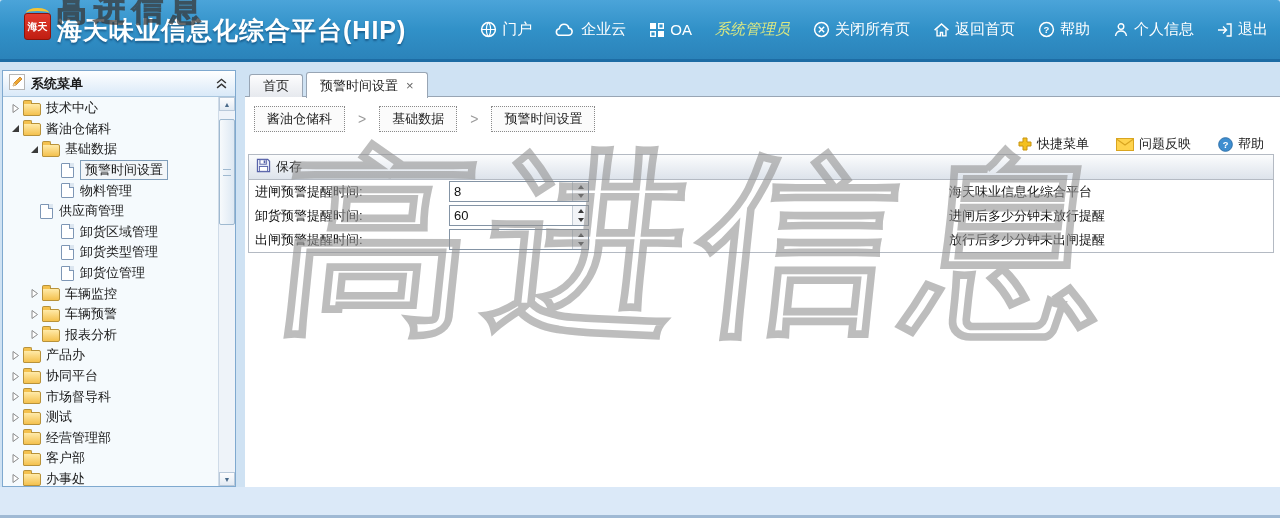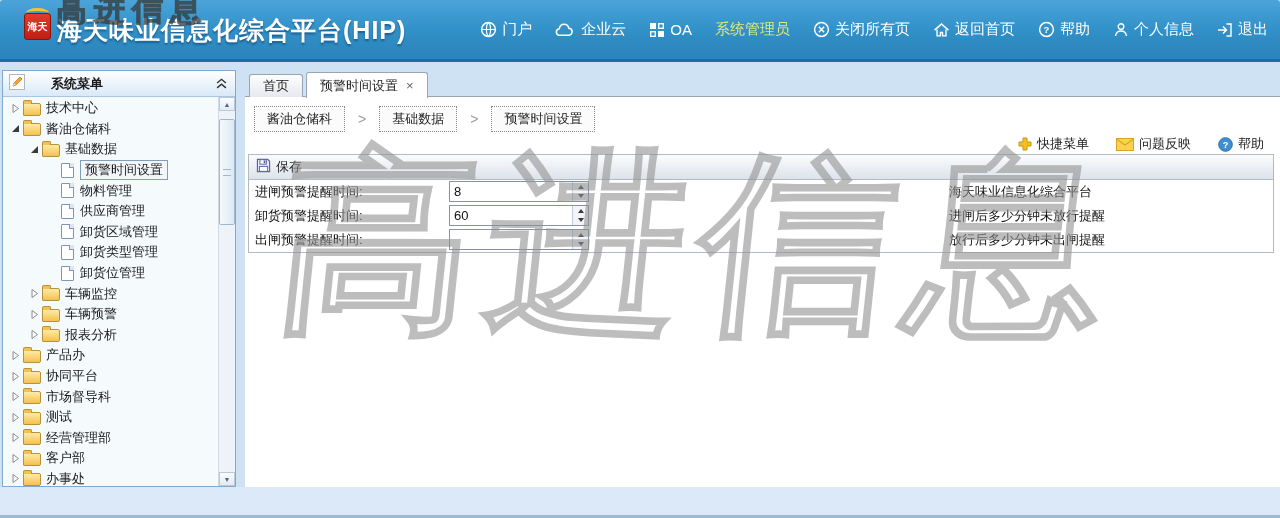--- a/index.html
+++ b/index.html
@@ -14,29 +14,29 @@
   .logo{position:absolute;left:24px;top:13px;width:25px;height:25px;
     background:linear-gradient(#e23b2e,#c01e12);border:1px solid #8f130a;border-radius:3px;
     color:#fff;font-size:10px;font-weight:bold;display:flex;align-items:center;justify-content:center;}
   .logo::before{content:'';position:absolute;top:-6px;left:1px;right:1px;height:7px;
     border-top:3px solid #f5c433;border-radius:50% 50% 0 0;}
   .title{position:absolute;left:57px;top:14px;font-size:25px;font-weight:bold;color:#fff;
     text-shadow:0 2px 2px rgba(0,40,80,.45);letter-spacing:1px;white-space:nowrap;}
   .nav{position:absolute;right:12px;top:0;height:59px;display:flex;align-items:center;gap:23px;
     color:#fff;font-size:15px;white-space:nowrap;}
   .nav-item{display:flex;align-items:center;gap:5px;cursor:pointer;}
-  .nav-item.hl{color:#dde981;}
+  .nav-item.hl{color:#dde981;font-style:italic;}
   .nav-ic{display:flex;align-items:center;}
 
   
   .sidebar{position:absolute;left:2px;top:70px;width:234px;height:417px;box-sizing:border-box;
     background:#f5fafd;border:1px solid #7fa9cf;}
   .sb-header{height:25px;background:linear-gradient(#ffffff,#d9e9f8);border-bottom:1px solid #aac6de;
     display:flex;align-items:center;padding:0 6px;gap:6px;}
-  .sb-title{font-size:13px;font-weight:bold;color:#1c1c1c;flex:1;margin-left:20px;}
+  .sb-title{font-size:13px;font-weight:bold;color:#1c1c1c;flex:1;}
   .sb-collapse{cursor:pointer;display:flex;padding-right:2px;}
   .tree{position:absolute;top:27px;left:0;right:16px;bottom:0;overflow:hidden;}
   .tree-item{display:flex;align-items:center;height:20.6px;font-size:13px;color:#1a1a1a;
     cursor:pointer;white-space:nowrap;}
   .exp{width:15px;min-width:15px;display:flex;justify-content:center;align-items:center;}
   .icon-folder{width:16px;min-width:16px;height:11px;margin:2px 5px 0 0;position:relative;
     background:linear-gradient(#ffeaa8,#f4c14e);border:1px solid #b8923a;border-radius:1px 2px 2px 1px;}
   .icon-folder::before{content:'';position:absolute;top:-4px;left:-1px;width:7px;height:3px;
     background:#f4c14e;border:1px solid #b8923a;border-bottom:none;border-radius:2px 2px 0 0;}
   .icon-doc{width:11px;min-width:11px;height:13px;margin-right:6px;background:#fff;
@@ -235,21 +235,21 @@
         <div class="tree-item" style="padding-left: 43px;">
           <span class="exp"></span>
           <span class="icon-doc"></span>
           <span class="tree-label sel">预警时间设置</span>
         </div>
         <div class="tree-item" style="padding-left: 43px;">
           <span class="exp"></span>
           <span class="icon-doc"></span>
           <span class="tree-label">物料管理</span>
         </div>
-        <div class="tree-item" style="padding-left: 43px;">
+        <div class="tree-item" style="padding-left: 22px;">
           <span class="exp"></span>
           <span class="icon-doc"></span>
           <span class="tree-label">供应商管理</span>
         </div>
         <div class="tree-item" style="padding-left: 43px;">
           <span class="exp"></span>
           <span class="icon-doc"></span>
           <span class="tree-label">卸货区域管理</span>
         </div>
         <div class="tree-item" style="padding-left: 43px;">

